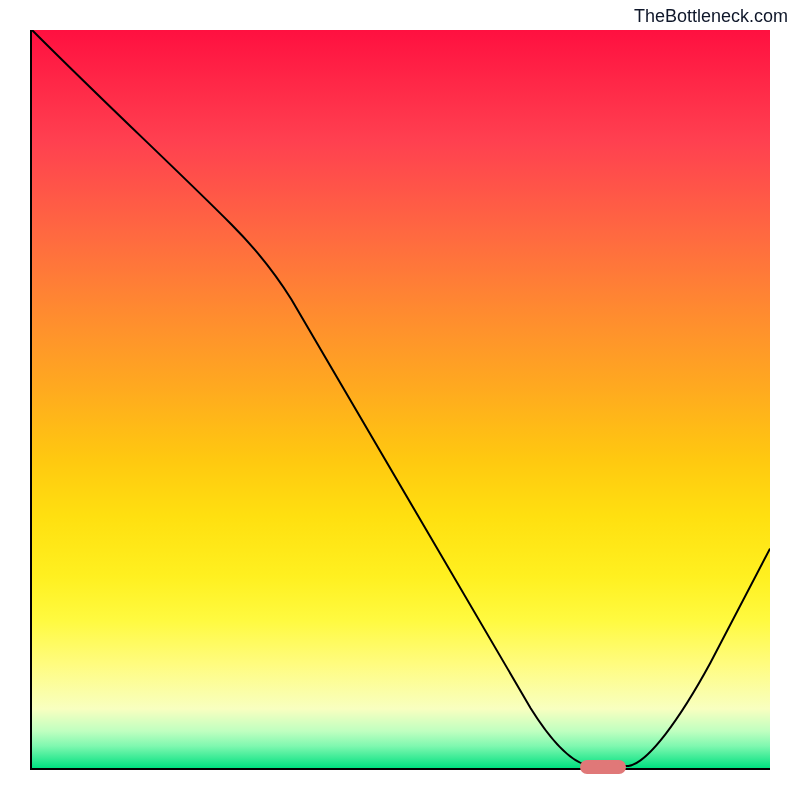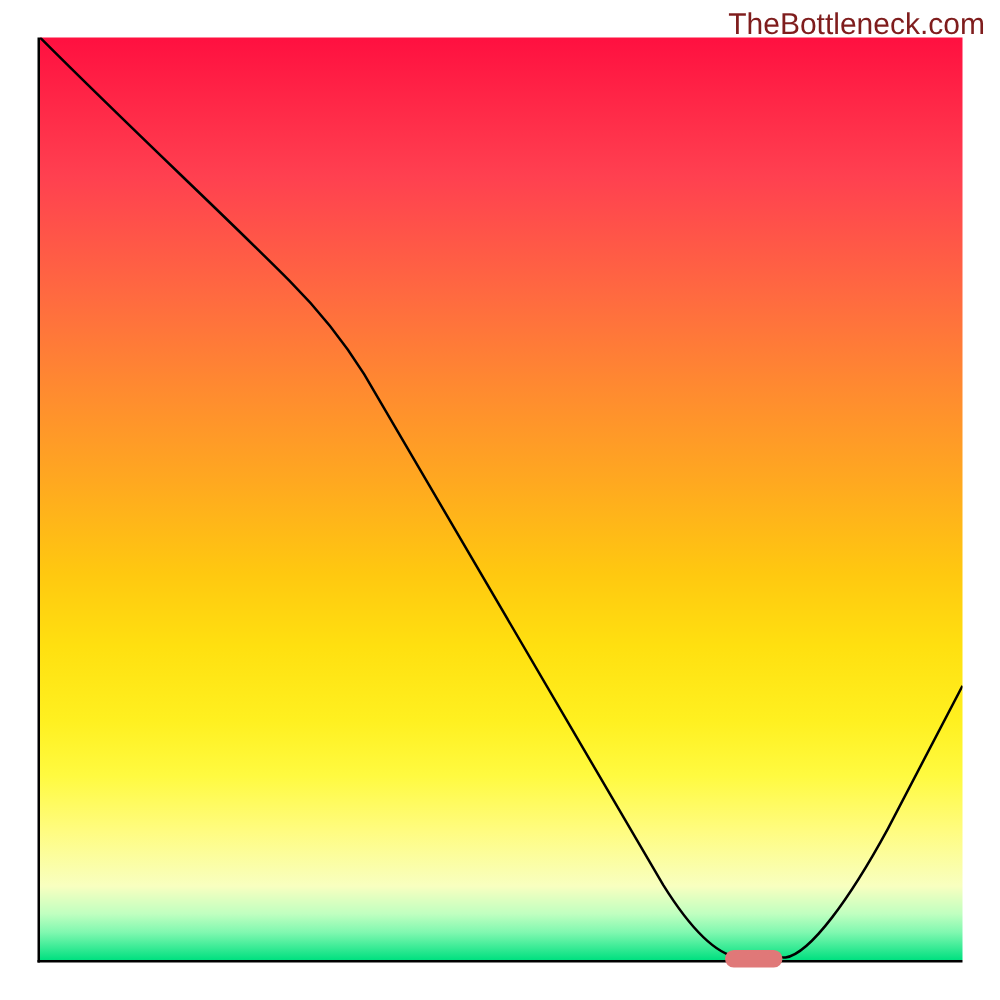--- a/index.html
+++ b/index.html
@@ -7,22 +7,22 @@
     width: 800px;
     height: 800px;
     background: #ffffff;
     position: relative;
     font-family: Arial, sans-serif;
   }
   .watermark {
     position: absolute;
     top: 6px;
     right: 12px;
-    color: #7f1d1d;
-    font-size: 24px;
+    color: #0f172a;
+    font-size: 18px;
     font-weight: normal;
     z-index: 10;
   }
   .chart-area {
     position: absolute;
     top: 30px;
     left: 30px;
     width: 740px;
     height: 740px;
     border-left: 2px solid #000;

